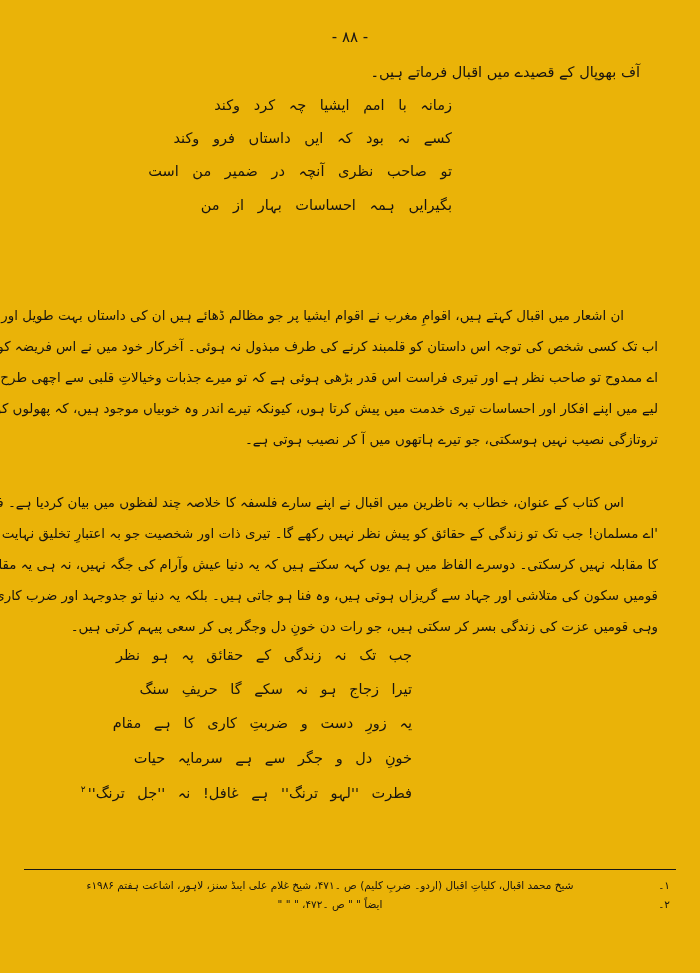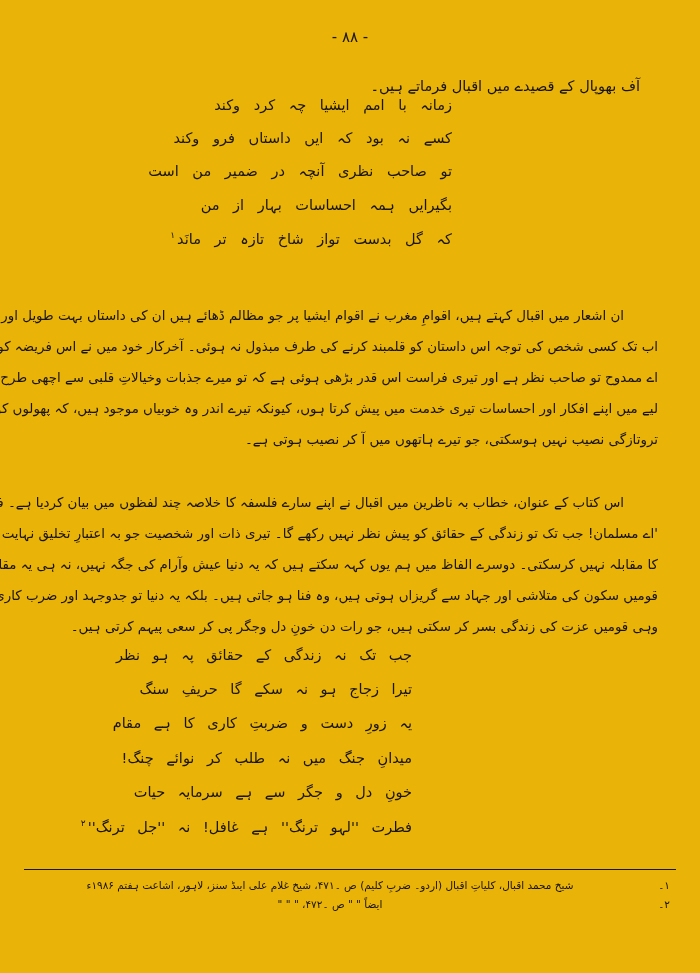--- a/index.html
+++ b/index.html
@@ -40,21 +40,21 @@
     direction: rtl;
     text-align: right;
     font-family: "DejaVu Sans", sans-serif;
     color: #17130f;
     -webkit-font-smoothing: antialiased;
   }
 
   
   .intro-line {
     position: absolute;
-    top: 76px;
+    top: 62px;
     right: 60px;
     width: 500px;
     font-size: 14.5px;
     line-height: 1.5;
     text-align: right;
     letter-spacing: 0.2px;
   }
 
   
   .verse-block {
@@ -172,23 +172,20 @@
 
   <div class="page-number">- ٨٨ -</div>
 
   <div class="urdu intro-line">آف بھوپال کے قصیدے میں اقبال فرماتے ہیں۔</div>
 
   <div class="verse-block" id="verse-block-persian">
     <div class="verse-line">زمانہ با امم ایشیا چہ کرد وکند</div>
     <div class="verse-line">کسے نہ بود کہ ایں داستاں فرو وکند</div>
     <div class="verse-line">تو صاحب نظری آنچہ در ضمیر من است</div>
     <div class="verse-line">بگیرایں ہمہ احساسات بہار از من</div>
-    <div class="verse-line">
-      <span>کہ گل بدست تواز شاخ تازہ تر مانَد</span><span class="footnote-mark">١</span>
-    </div>
   </div>
 
   <div class="urdu prose" id="paragraph-one">
     <span class="para-line indented">ان اشعار میں اقبال کہتے ہیں، اقوامِ مغرب نے اقوام ایشیا پر جو مظالم ڈھائے ہیں ان کی داستاں بہت طویل اور دردناک ہے۔</span>
     <span class="para-line">اب تک کسی شخص کی توجہ اس داستان کو قلمبند کرنے کی طرف مبذول نہ ہوئی۔ آخرکار خود میں نے اس فریضہ کو انجام دینے کا فیصلہ کیا ہے۔</span>
     <span class="para-line">اے ممدوح تو صاحب نظر ہے اور تیری فراست اس قدر بڑھی ہوئی ہے کہ تو میرے جذبات وخیالاتِ قلبی سے اچھی طرح واقف ہے، اس</span>
     <span class="para-line">لیے میں اپنے افکار اور احساسات تیری خدمت میں پیش کرتا ہوں، کیونکہ تیرے اندر وہ خوبیاں موجود ہیں، کہ پھولوں کو شاخ سے وہ</span>
     <span class="para-line tail">تروتازگی نصیب نہیں ہوسکتی، جو تیرے ہاتھوں میں آ کر نصیب ہوتی ہے۔</span>
   </div>
 
@@ -197,21 +194,20 @@
     <span class="para-line">'اے مسلمان! جب تک تو زندگی کے حقائق کو پیش نظر نہیں رکھے گا۔ تیری ذات اور شخصیت جو بہ اعتبارِ تخلیق نہایت کمزور ہے، حوادثِ روزگار</span>
     <span class="para-line">کا مقابلہ نہیں کرسکتی۔ دوسرے الفاظ میں ہم یوں کہہ سکتے ہیں کہ یہ دنیا عیش وآرام کی جگہ نہیں، نہ ہی یہ مقامِ لہولعب اور خورد ونوش ہے۔ جو</span>
     <span class="para-line">قومیں سکون کی متلاشی اور جہاد سے گریزاں ہوتی ہیں، وہ فنا ہو جاتی ہیں۔ بلکہ یہ دنیا تو جدوجہد اور ضرب کاری کا مقام ہے۔ اس دنیا میں</span>
     <span class="para-line tail">وہی قومیں عزت کی زندگی بسر کر سکتی ہیں، جو رات دن خونِ دل وجگر پی کر سعی پیہم کرتی ہیں۔</span>
   </div>
 
   <div class="verse-block" id="verse-block-urdu">
     <div class="verse-line">جب تک نہ زندگی کے حقائق پہ ہو نظر</div>
     <div class="verse-line">تیرا زجاج ہو نہ سکے گا حریفِ سنگ</div>
     <div class="verse-line">یہ زورِ دست و ضربتِ کاری کا ہے مقام</div>
-    <div class="verse-line">میدانِ جنگ میں نہ طلب کر نوائے چنگ!</div>
     <div class="verse-line">خونِ دل و جگر سے ہے سرمایہ حیات</div>
     <div class="verse-line">
       <span>فطرت ''لہو ترنگ'' ہے غافل! نہ ''جل ترنگ''</span><span class="footnote-mark">٢</span>
     </div>
   </div>
 
   <div class="footnote-rule"></div>
 
   <div class="footnotes urdu">
     <div class="footnote-row">

